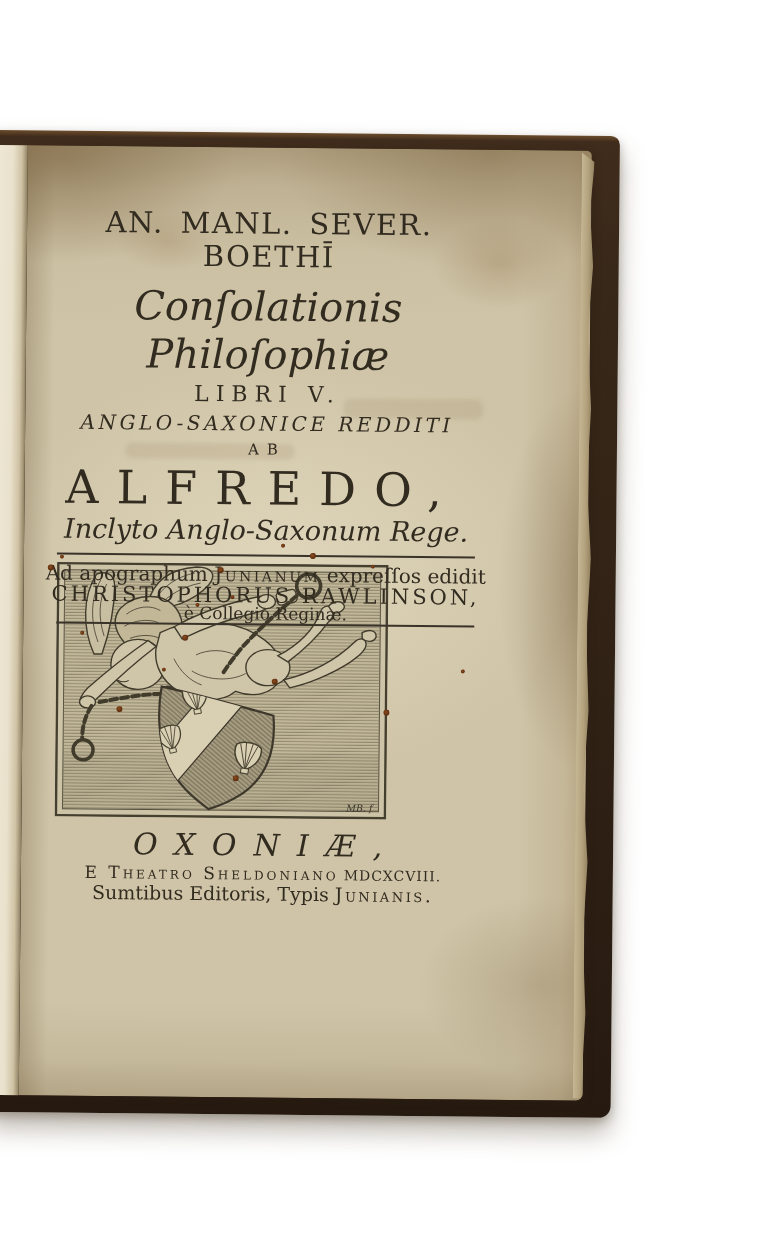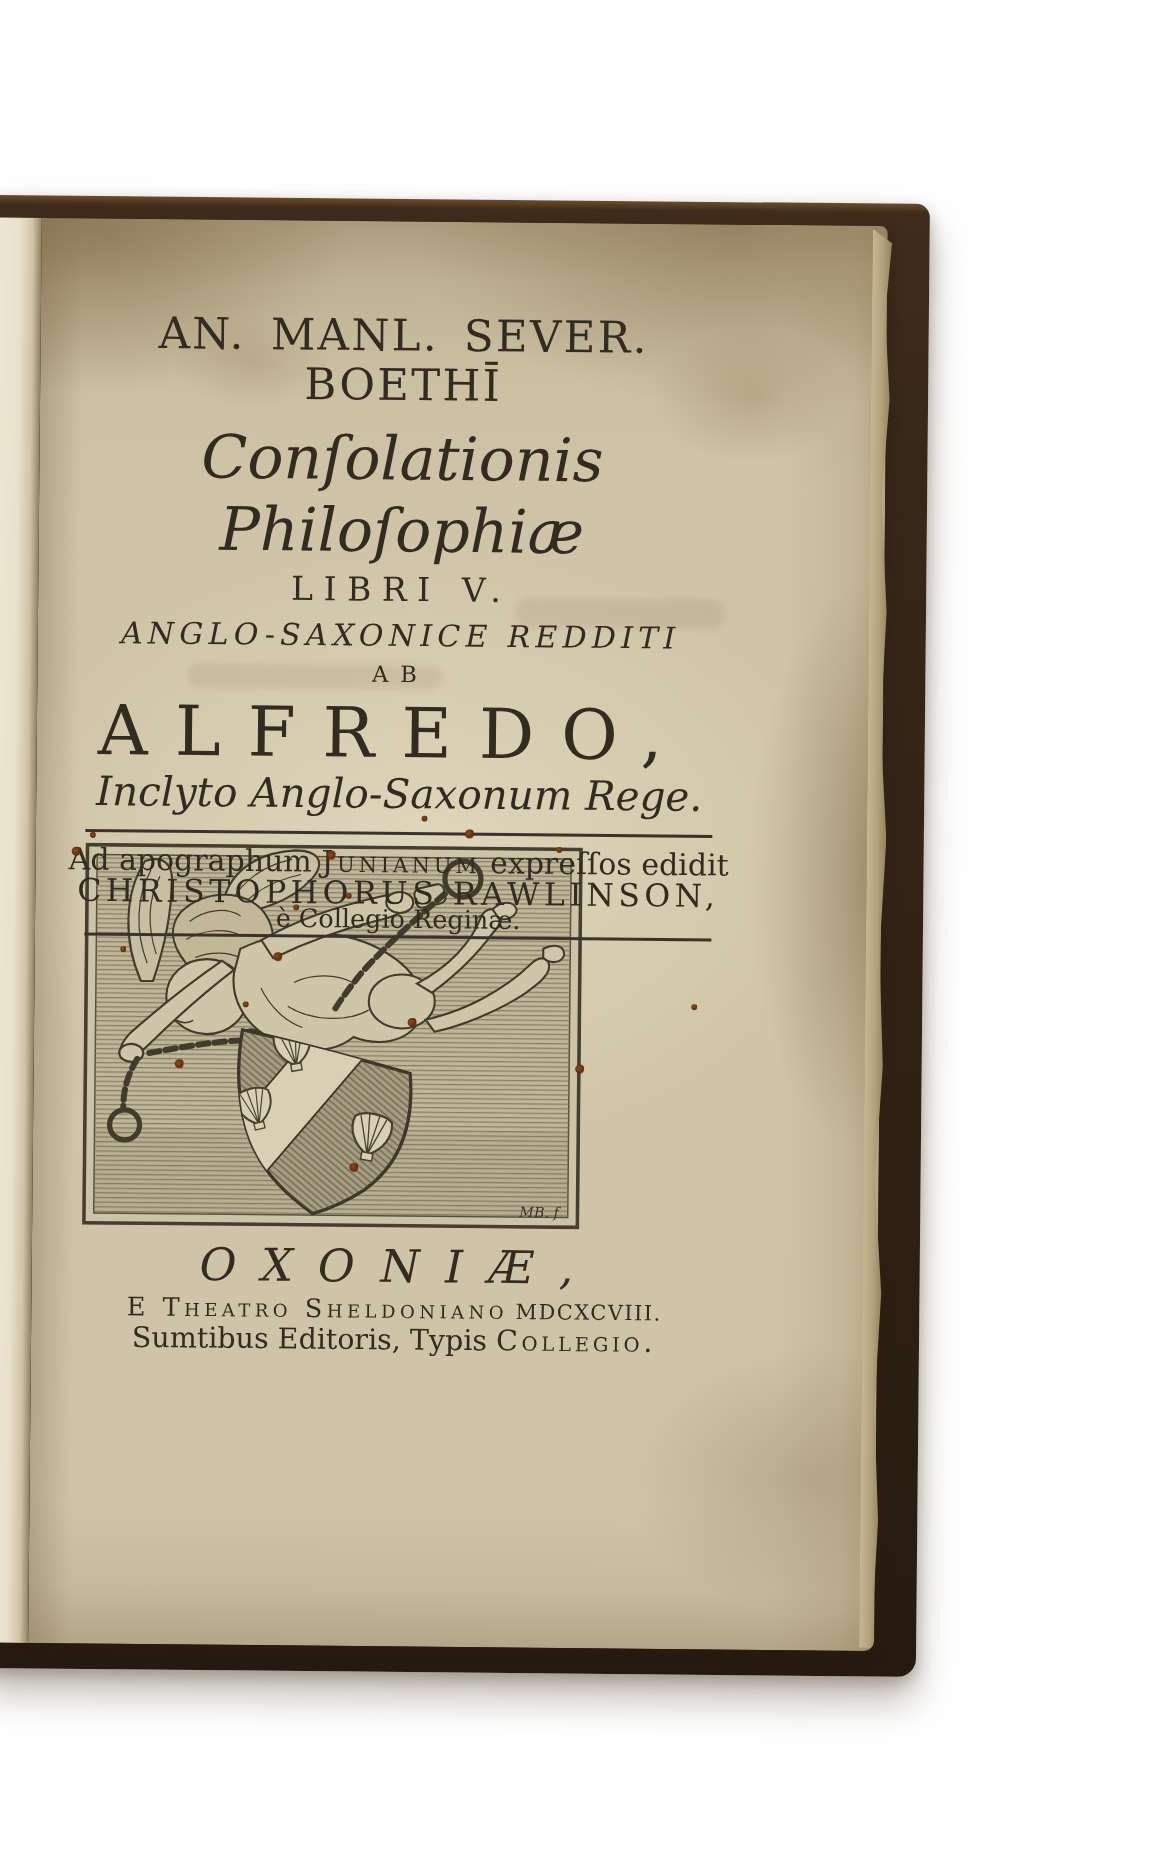--- a/index.html
+++ b/index.html
@@ -172,21 +172,21 @@
           <use href="#shell" transform="translate(192,194) rotate(10) scale(1.25)"></use>
         </g>
       </g>
 
       <text x="318" y="247" text-anchor="end" font-size="9.5" font-style="italic" fill="#3c362a">MB. f</text>
     </svg>
 
     <div class="imprint">
       <div class="l-oxoniae">OXONIÆ,</div>
       <div class="l-theatro"><span class="sc">E Theatro Sheldoniano</span><span class="roman">MDCXCVIII.</span></div>
-      <div class="l-sumtibus"><span>Sumtibus Editoris, Typis </span><span class="sc">Collegio.</span></div>
+      <div class="l-sumtibus"><span>Sumtibus Editoris, Typis </span><span class="sc">Junianis.</span></div>
     </div>
 
     <div class="wh" style="left:24px;top:419px;"></div>
     <div class="wh sm" style="left:36px;top:409px;"></div>
     <div class="wh sm" style="left:57px;top:485px;"></div>
     <div class="wh" style="left:94px;top:560px;"></div>
     <div class="wh sm" style="left:139px;top:521px;"></div>
     <div class="wh" style="left:159px;top:488px;"></div>
     <div class="wh sm" style="left:172px;top:456px;"></div>
     <div class="wh" style="left:194px;top:420px;"></div>

